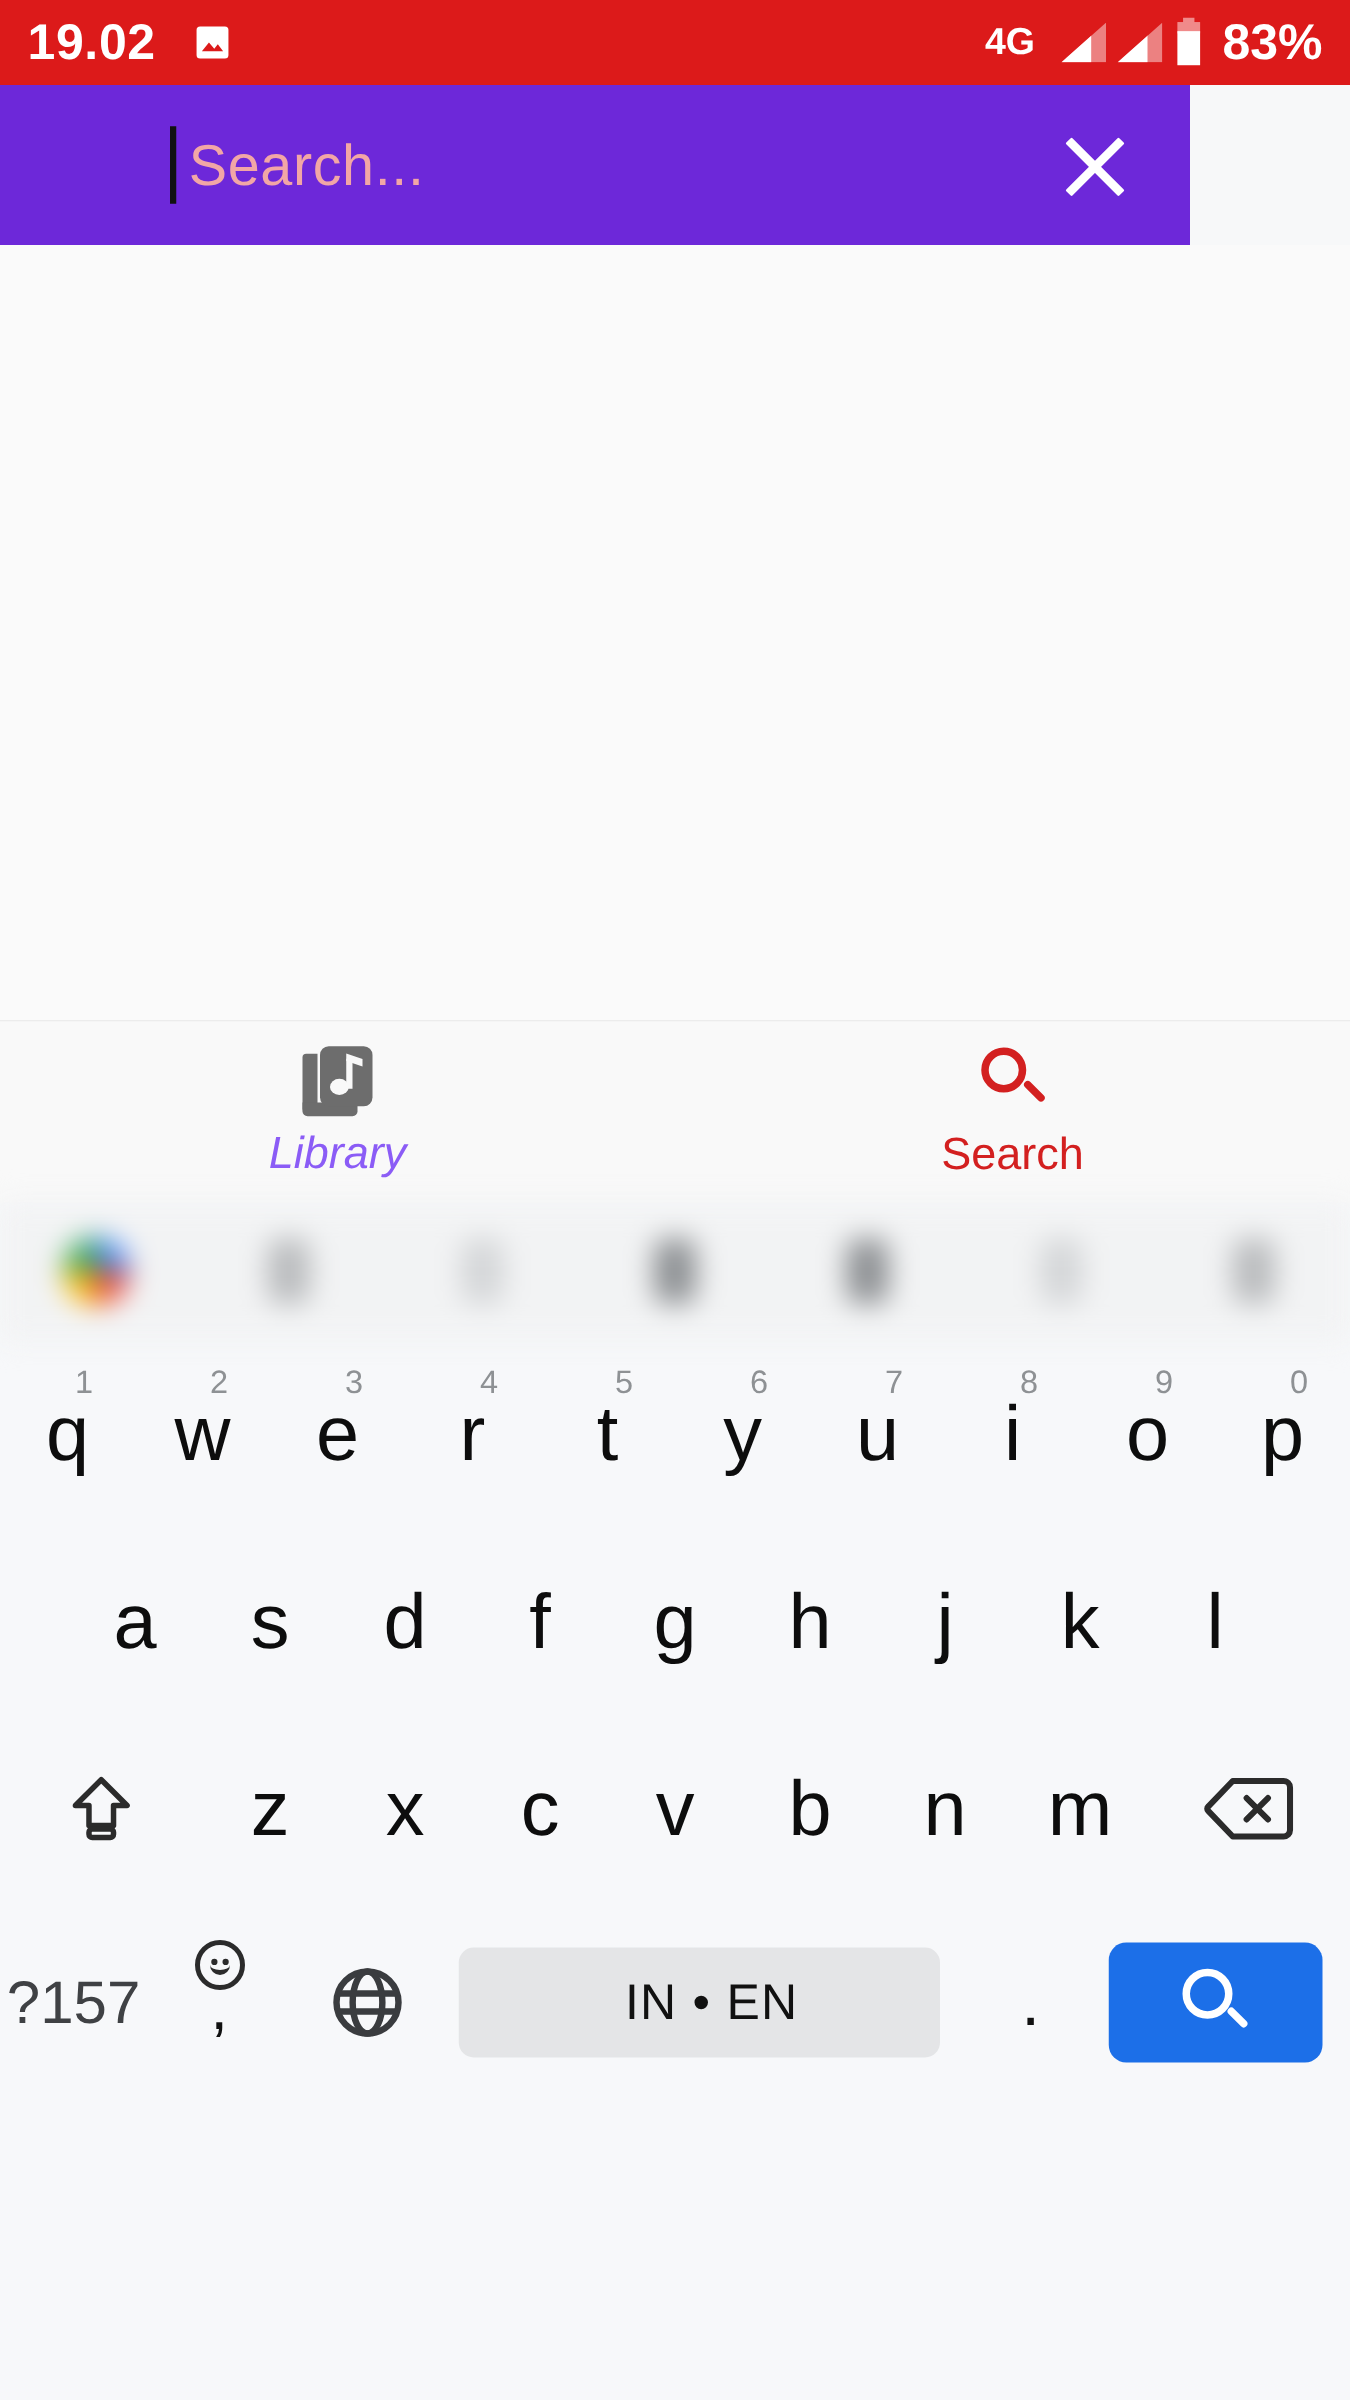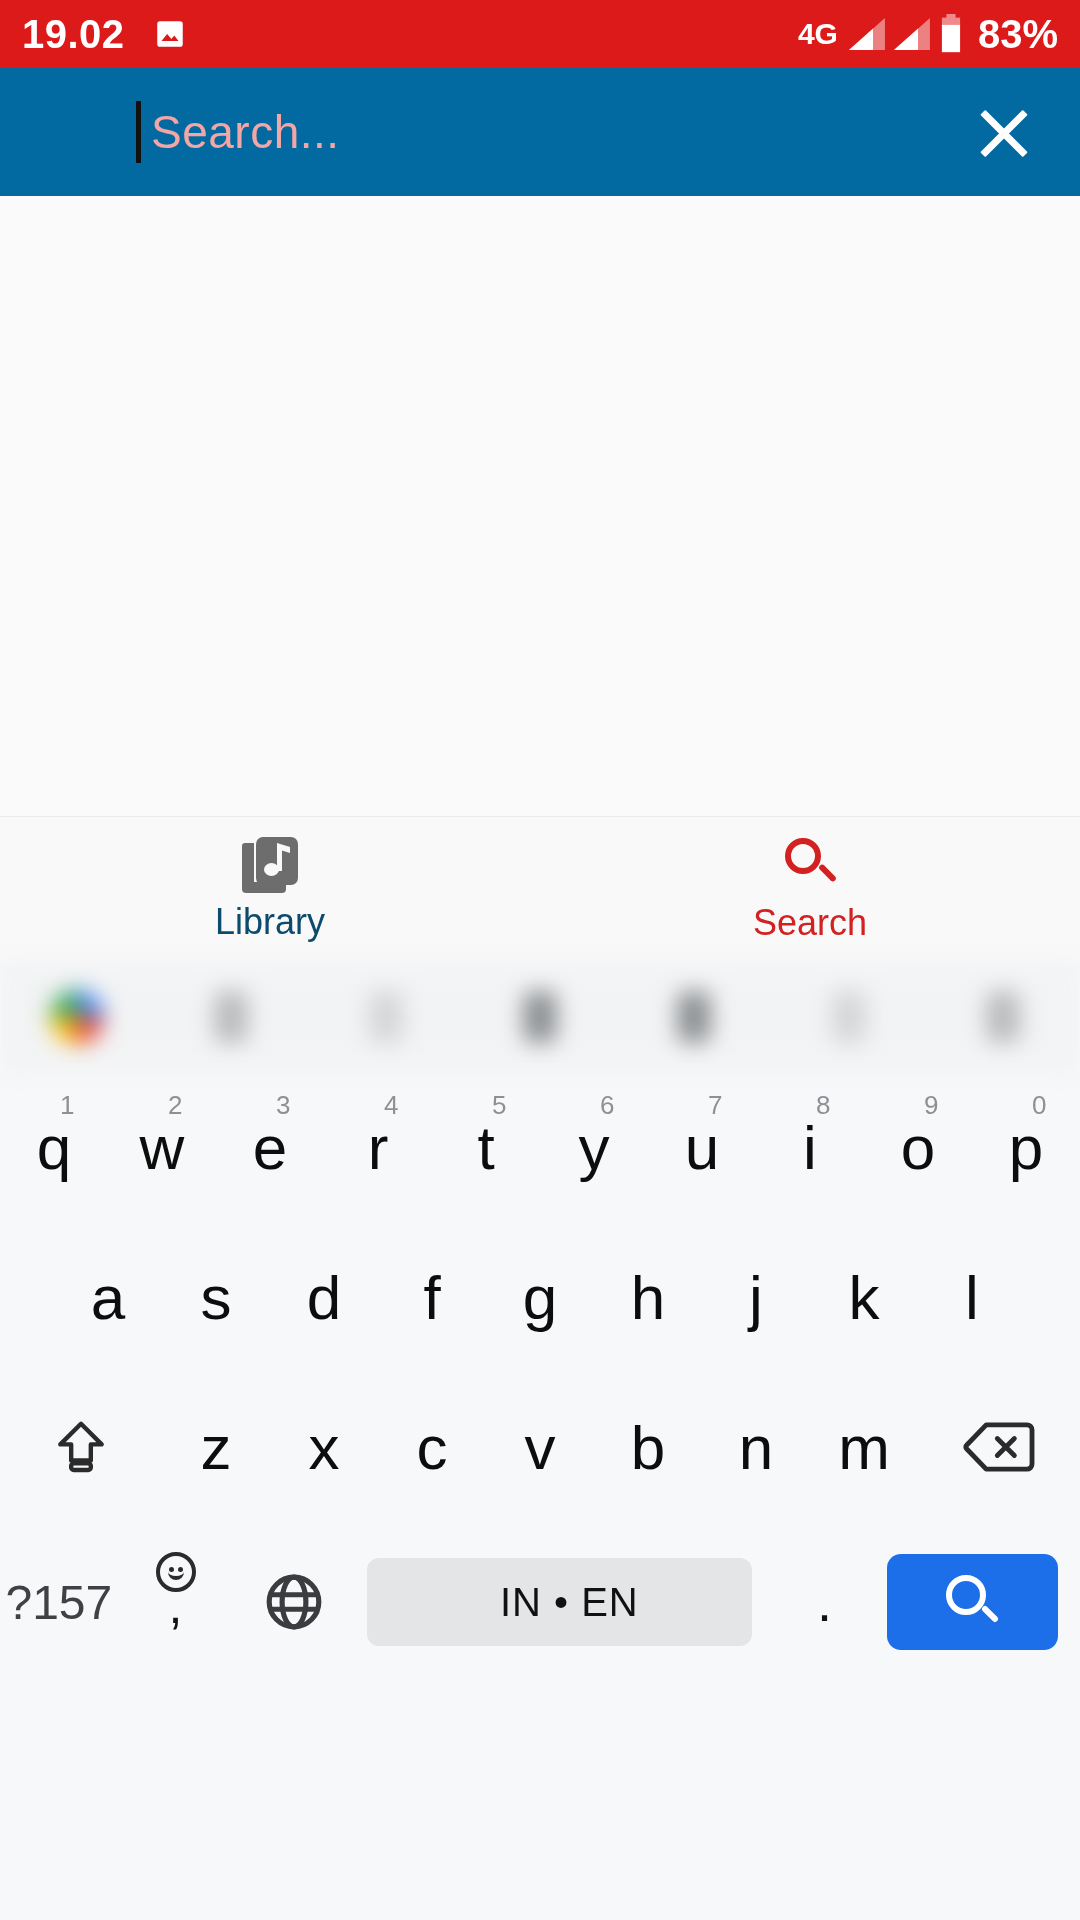--- a/index.html
+++ b/index.html
@@ -13,38 +13,38 @@
   
   .statusbar{
     position:absolute; top:0; left:0; width:1080px; height:68px;
     background:#DC1A1A; color:#fff;
     display:flex; align-items:center; justify-content:space-between;
     padding:12px 22px;
   }
   .sb-left{ display:flex; align-items:center; gap:26px; }
   .sb-clock{ font-size:40px; font-weight:bold; letter-spacing:.5px; }
   .sb-right{ display:flex; align-items:center; gap:9px; }
-  .sb-net{ font-size:30px; font-weight:bold; margin-right:2px;}
+  .sb-net{ font-size:30px; font-weight:bold; margin-right:12px;}
   .sb-batt-text{ font-size:40px; font-weight:bold; margin-left:6px; }
 
   .tri{ width:36px; height:32px; position:relative; }
   .tri i{
     position:absolute; inset:0; display:block;
     background:rgba(255,255,255,.45);
     clip-path:polygon(100% 0,100% 100%,0 100%);
   }
   .tri u{
     position:absolute; left:0; bottom:0; width:68%; height:68%;
     background:#fff; clip-path:polygon(100% 0,100% 100%,0 100%);
   }
 
   
   .searchbar{
-    position:absolute; top:68px; left:0; width:1080px; height:128px;
-    background:#0369a1;
+    position:absolute; top:68px; left:0; width:952px; height:128px;
+    background:#6d28d9;
     display:flex; align-items:center;
   }
   .caret{
     width:5px; height:62px; background:#111; margin-left:136px;
   }
   .search-ph{
     font-size:46px; color:#f2a6a6; margin-left:10px;
     letter-spacing:.5px; flex:1;
   }
   .close-x{
@@ -68,21 +68,21 @@
   .tabbar{
     position:absolute; top:816px; left:0; width:1080px; height:146px;
     background:#f9f9f9; border-top:1px solid #ececec;
     display:flex;
   }
   .tab{
     flex:1; display:flex; flex-direction:column;
     align-items:center; justify-content:center; gap:8px;
   }
   .tab-label{ font-size:36px; }
-  .tab.inactive .tab-label{ color:#0c4a6e; }
+  .tab.inactive .tab-label{ color:#8b5cf6;font-style:italic; }
   .tab.active .tab-label{ color:#d32020; }
 
   .ico-library{ width:56px; height:56px; position:relative; }
   .ico-library .spine{
     position:absolute; left:0; top:6px; width:12px; height:48px;
     background:#6d6d6d; border-radius:3px 0 0 4px;
   }
   .ico-library .spine2{
     position:absolute; left:0; bottom:0; width:44px; height:11px;
     background:#6d6d6d; border-radius:0 0 4px 4px;

